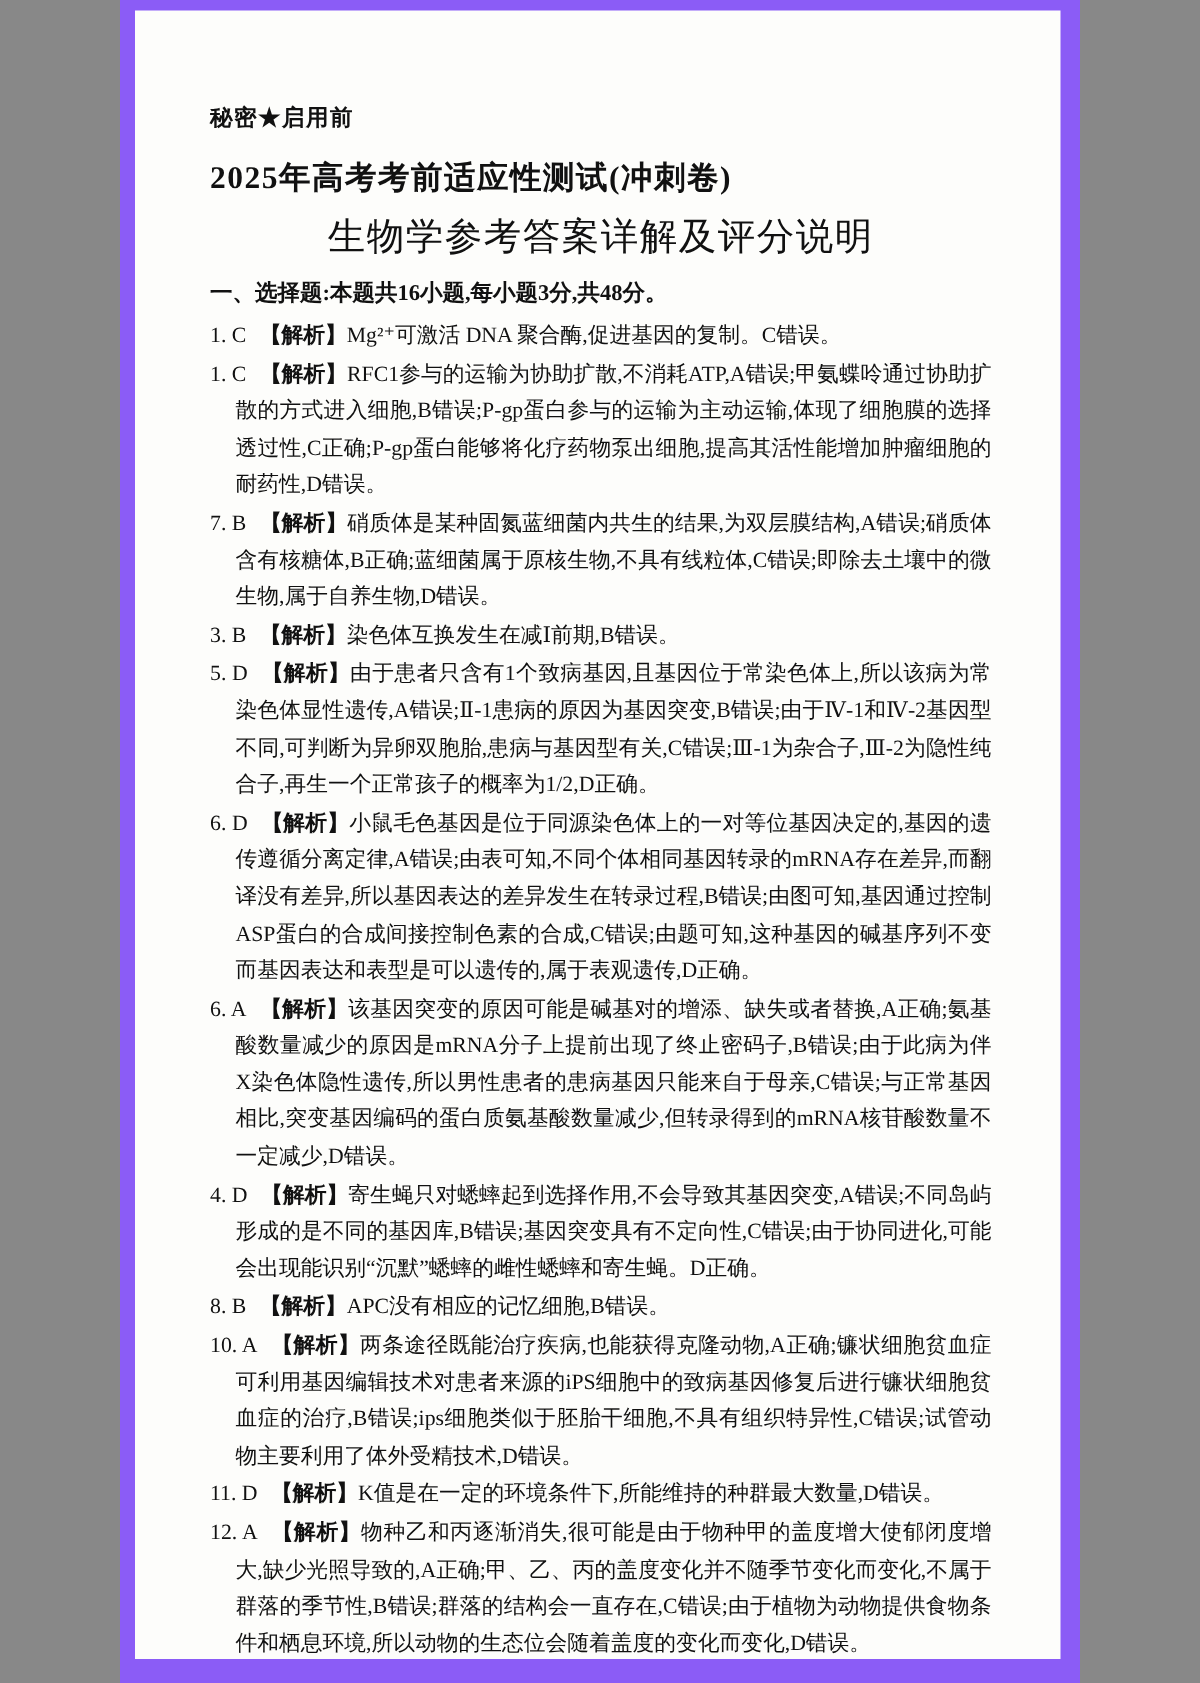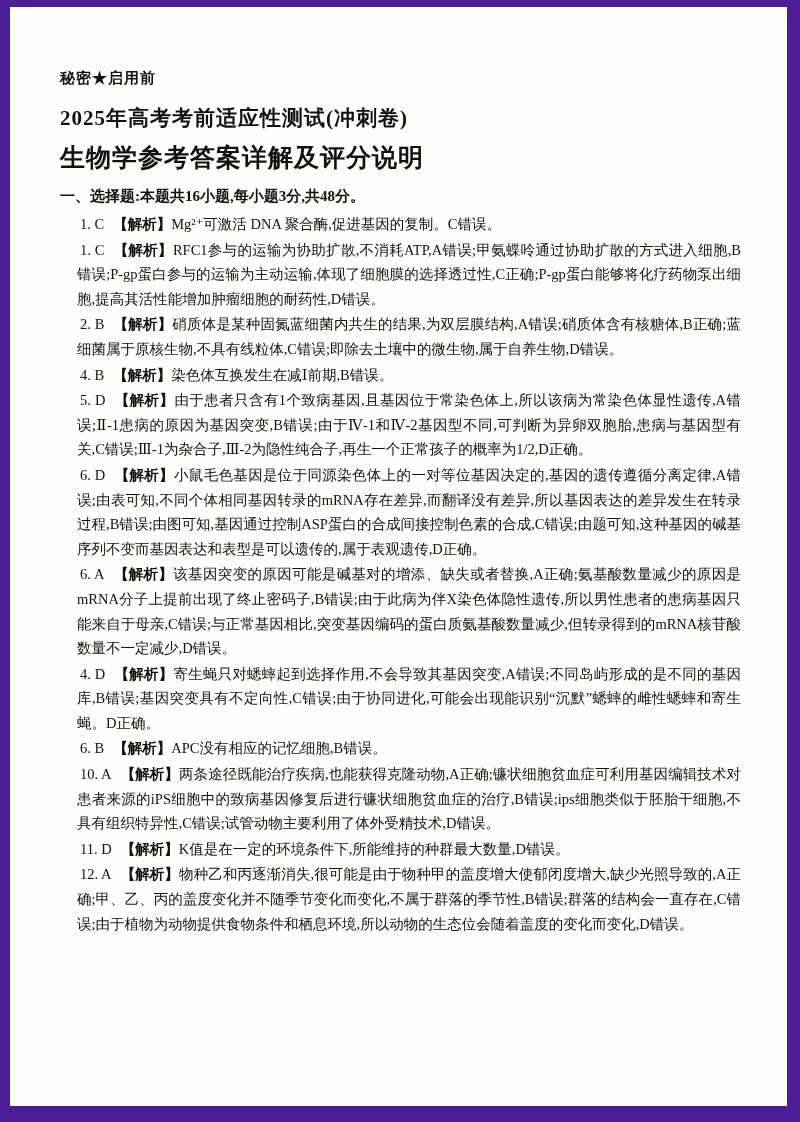--- a/index.html
+++ b/index.html
@@ -2,24 +2,24 @@
 <html lang="zh"><head>
 <meta charset="utf-8">
 <style>
   html, body {
     margin: 0;
     padding: 0;
     background: #888;
   }
   .canvas {
     position: relative;
-    width: 800px;
+    width: 640px;
     height: 1122px;
     margin: 0 auto;
-    background: #4c1d95; 
+    background: #8b5cf6; 
     box-sizing: border-box;
     padding: 7px 13px 16px 10px;
     overflow: hidden;
     font-family: "Liberation Serif", "DejaVu Serif", serif;
   }
   .page {
     width: 100%;
     height: 100%;
     background: #fdfdfb;
     box-sizing: border-box;
@@ -32,22 +32,23 @@
     font-weight: bold;
     letter-spacing: 1px;
   }
   .title {
     font-size: 21px;
     font-weight: bold;
     margin-top: 16px;
     letter-spacing: 1px;
   }
   .subtitle {
+    text-align: center;
     font-size: 25px;
-    font-weight: bold;
+    font-weight: normal;
     margin-top: 9px;
     letter-spacing: 1px;
   }
   .section-heading {
     font-size: 15px;
     font-weight: bold;
     margin-top: 10px;
     line-height: 24px;
   }
   .items {
@@ -57,21 +58,20 @@
     font-size: 14.5px;
     line-height: 24.6px;
     margin: 1px 0;
     padding-left: 17px;
     text-indent: -17px;
     text-align: justify;
   }
   .item .head {
     margin-right: 9px;
     white-space: nowrap;
-    margin-left: 20px;
   }
   .item .label {
     font-weight: bold;
   }
   .footer {
     text-align: center;
     font-size: 14px;
     margin-top: 26px;
     letter-spacing: 1px;
   }
@@ -94,45 +94,45 @@
 
         <p class="item">
           <span class="head">1. C</span><span class="label">【解析】</span><span class="text">Mg²⁺可激活 DNA 聚合酶,促进基因的复制。C错误。</span>
         </p>
 
         <p class="item">
           <span class="head">1. C</span><span class="label">【解析】</span><span class="text">RFC1参与的运输为协助扩散,不消耗ATP,A错误;甲氨蝶呤通过协助扩散的方式进入细胞,B错误;P-gp蛋白参与的运输为主动运输,体现了细胞膜的选择透过性,C正确;P-gp蛋白能够将化疗药物泵出细胞,提高其活性能增加肿瘤细胞的耐药性,D错误。</span>
         </p>
 
         <p class="item">
-          <span class="head">2. B</span><span class="label">【解析】</span><span class="text">硝质体是某种固氮蓝细菌内共生的结果,为双层膜结构,A错误;硝质体含有核糖体,B正确;蓝细菌属于原核生物,不具有线粒体,C错误;即除去土壤中的微生物,属于自养生物,D错误。</span>
+          <span class="head">7. B</span><span class="label">【解析】</span><span class="text">硝质体是某种固氮蓝细菌内共生的结果,为双层膜结构,A错误;硝质体含有核糖体,B正确;蓝细菌属于原核生物,不具有线粒体,C错误;即除去土壤中的微生物,属于自养生物,D错误。</span>
         </p>
 
         <p class="item">
-          <span class="head">4. B</span><span class="label">【解析】</span><span class="text">染色体互换发生在减Ⅰ前期,B错误。</span>
+          <span class="head">3. B</span><span class="label">【解析】</span><span class="text">染色体互换发生在减Ⅰ前期,B错误。</span>
         </p>
 
         <p class="item">
           <span class="head">5. D</span><span class="label">【解析】</span><span class="text">由于患者只含有1个致病基因,且基因位于常染色体上,所以该病为常染色体显性遗传,A错误;Ⅱ-1患病的原因为基因突变,B错误;由于Ⅳ-1和Ⅳ-2基因型不同,可判断为异卵双胞胎,患病与基因型有关,C错误;Ⅲ-1为杂合子,Ⅲ-2为隐性纯合子,再生一个正常孩子的概率为1/2,D正确。</span>
         </p>
 
         <p class="item">
           <span class="head">6. D</span><span class="label">【解析】</span><span class="text">小鼠毛色基因是位于同源染色体上的一对等位基因决定的,基因的遗传遵循分离定律,A错误;由表可知,不同个体相同基因转录的mRNA存在差异,而翻译没有差异,所以基因表达的差异发生在转录过程,B错误;由图可知,基因通过控制ASP蛋白的合成间接控制色素的合成,C错误;由题可知,这种基因的碱基序列不变而基因表达和表型是可以遗传的,属于表观遗传,D正确。</span>
         </p>
 
         <p class="item">
           <span class="head">6. A</span><span class="label">【解析】</span><span class="text">该基因突变的原因可能是碱基对的增添、缺失或者替换,A正确;氨基酸数量减少的原因是mRNA分子上提前出现了终止密码子,B错误;由于此病为伴X染色体隐性遗传,所以男性患者的患病基因只能来自于母亲,C错误;与正常基因相比,突变基因编码的蛋白质氨基酸数量减少,但转录得到的mRNA核苷酸数量不一定减少,D错误。</span>
         </p>
 
         <p class="item">
           <span class="head">4. D</span><span class="label">【解析】</span><span class="text">寄生蝇只对蟋蟀起到选择作用,不会导致其基因突变,A错误;不同岛屿形成的是不同的基因库,B错误;基因突变具有不定向性,C错误;由于协同进化,可能会出现能识别“沉默”蟋蟀的雌性蟋蟀和寄生蝇。D正确。</span>
         </p>
 
         <p class="item">
-          <span class="head">6. B</span><span class="label">【解析】</span><span class="text">APC没有相应的记忆细胞,B错误。</span>
+          <span class="head">8. B</span><span class="label">【解析】</span><span class="text">APC没有相应的记忆细胞,B错误。</span>
         </p>
 
         <p class="item">
           <span class="head">10. A</span><span class="label">【解析】</span><span class="text">两条途径既能治疗疾病,也能获得克隆动物,A正确;镰状细胞贫血症可利用基因编辑技术对患者来源的iPS细胞中的致病基因修复后进行镰状细胞贫血症的治疗,B错误;ips细胞类似于胚胎干细胞,不具有组织特异性,C错误;试管动物主要利用了体外受精技术,D错误。</span>
         </p>
 
         <p class="item">
           <span class="head">11. D</span><span class="label">【解析】</span><span class="text">K值是在一定的环境条件下,所能维持的种群最大数量,D错误。</span>
         </p>
 

